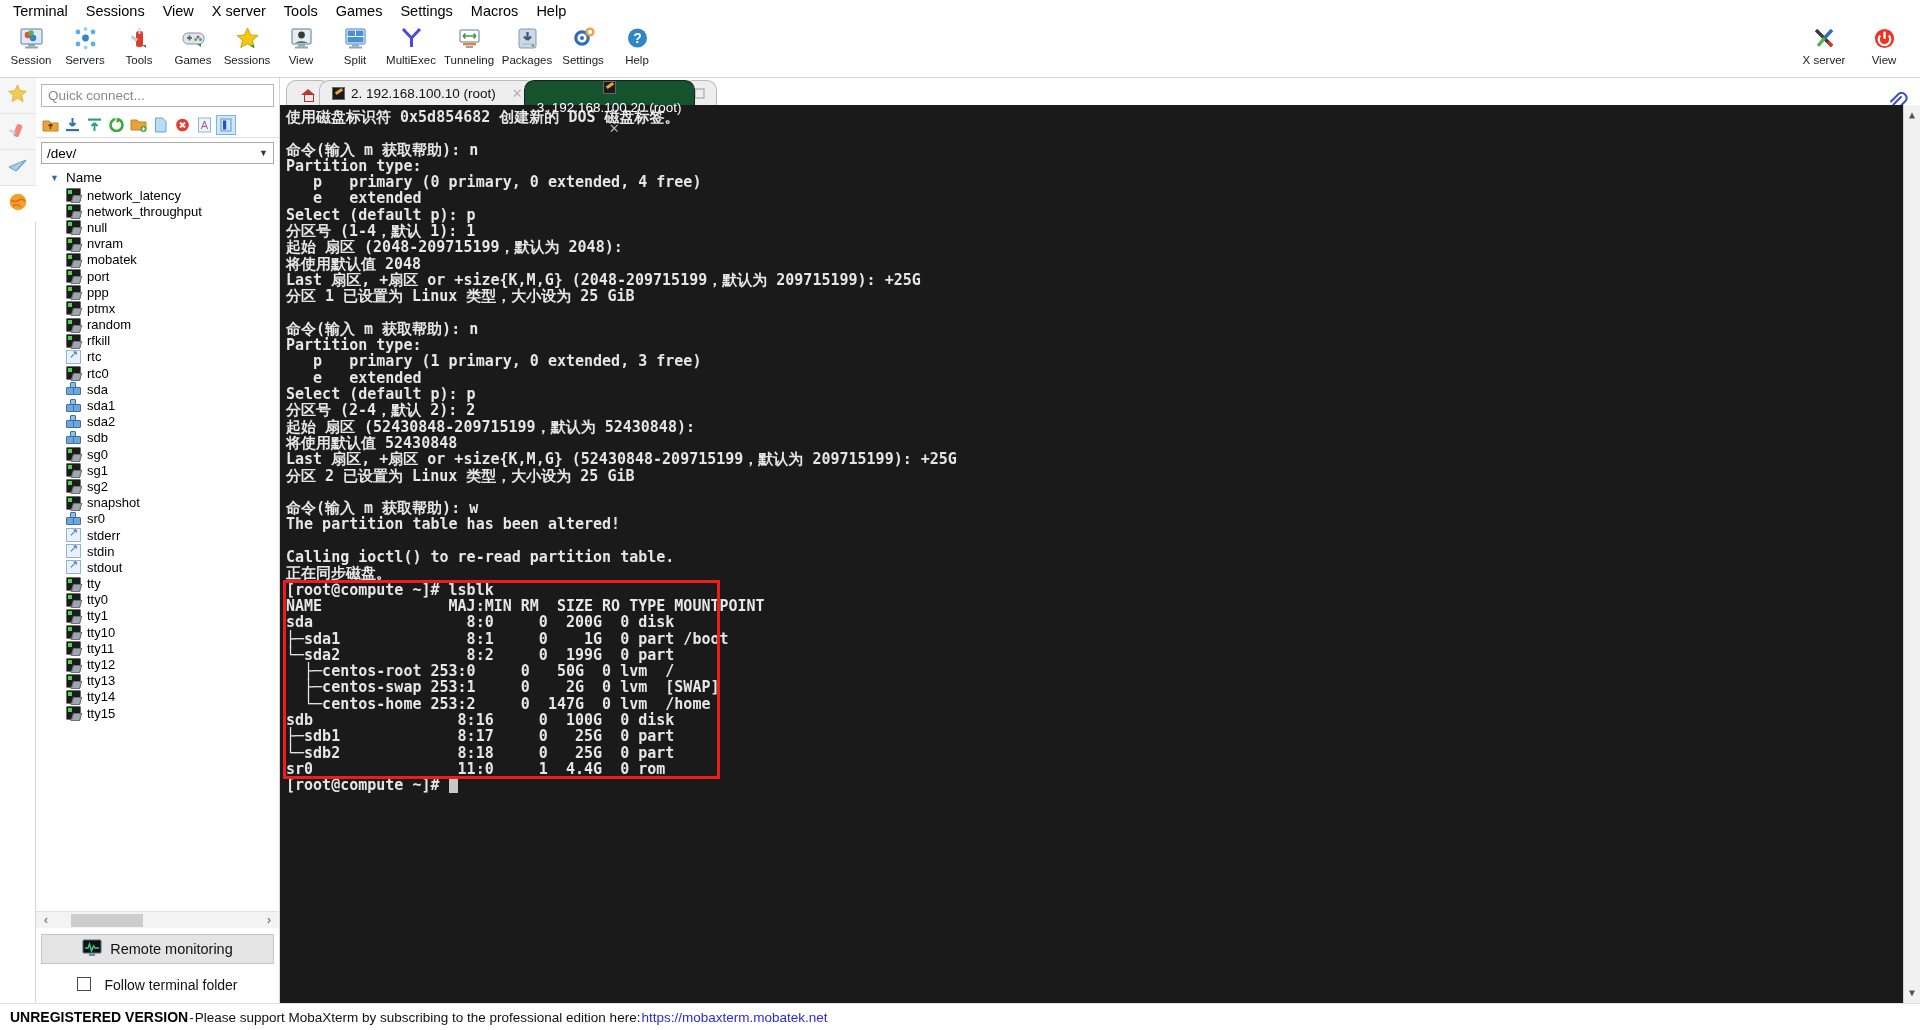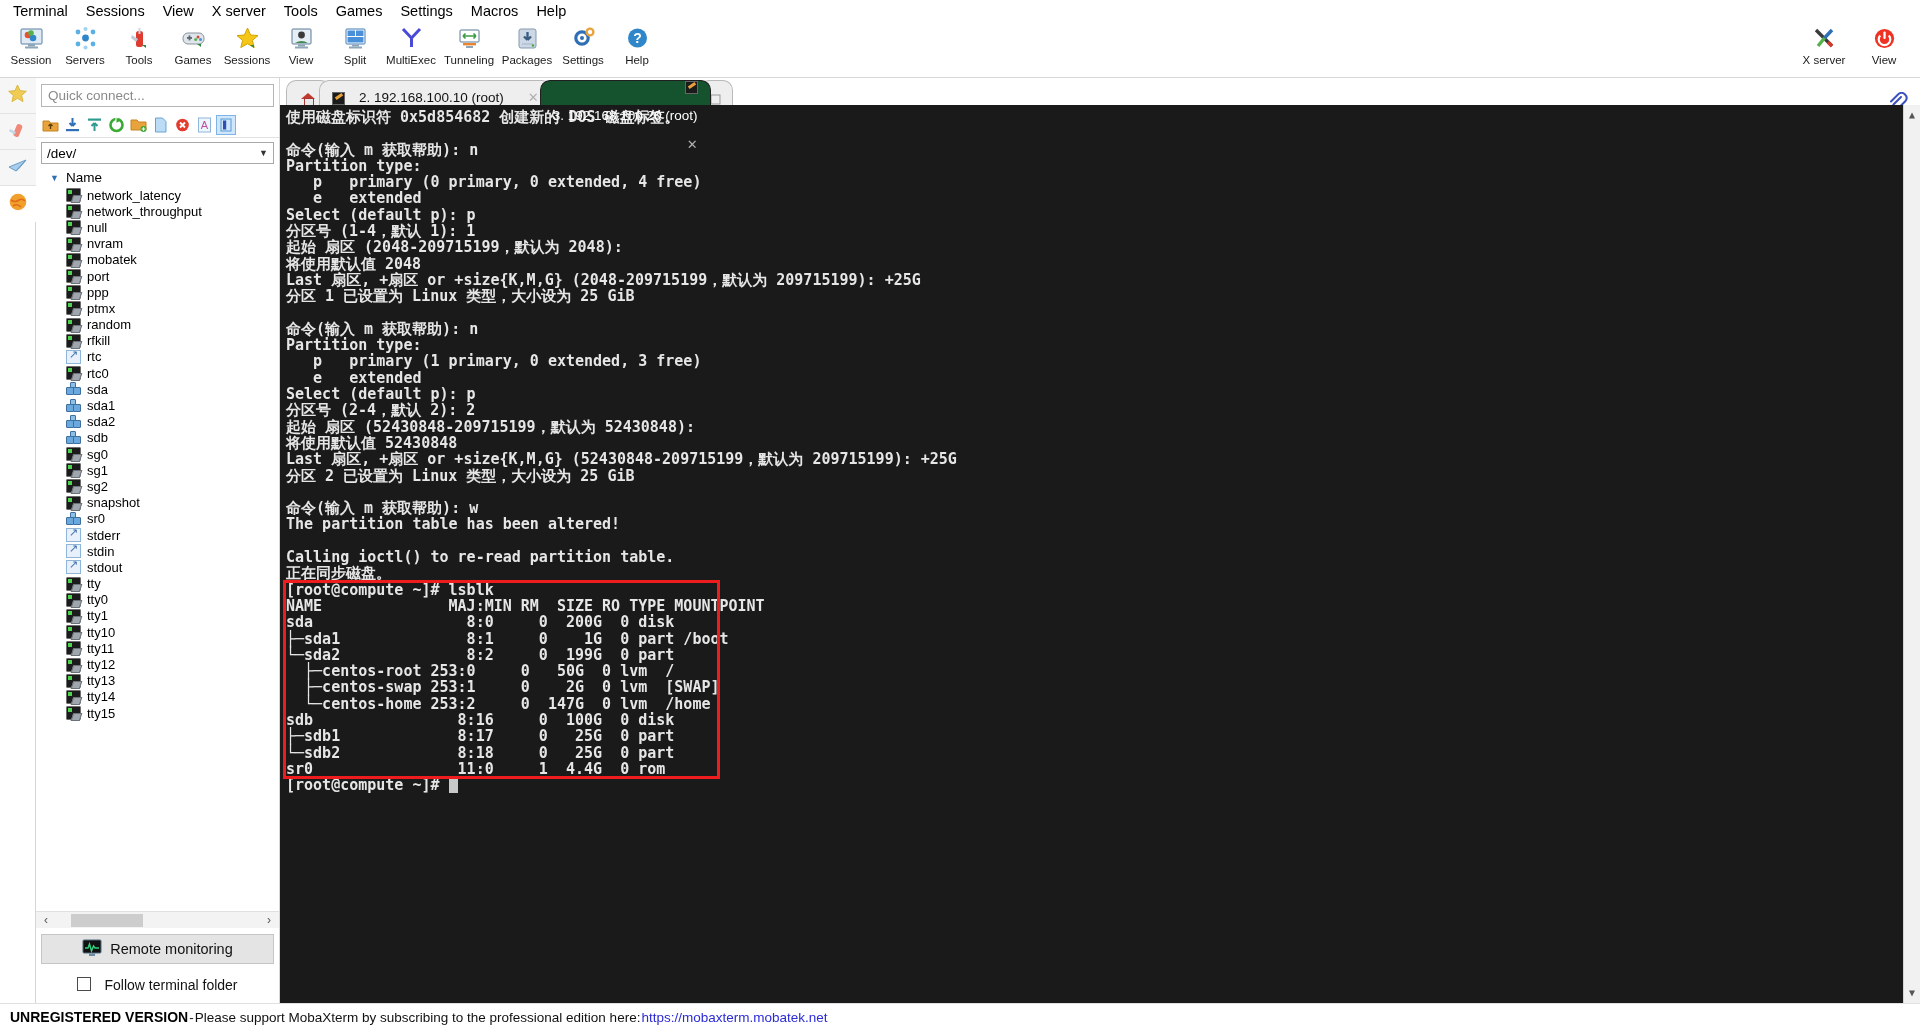--- a/index.html
+++ b/index.html
@@ -160,21 +160,21 @@
   }
   .cb { width: 14px; height: 14px; border: 1px solid #4b4b4b; background: #fff; }
 
   
   .termpanel { flex: 1 1 auto; display: flex; flex-direction: column; min-width: 0; }
   .tabbar {
     height: 27px; background: #ffffff; display: flex; align-items: flex-end;
     padding-left: 6px; flex: 0 0 27px;
   }
   .tab {
-    height: 25px; display: flex; align-items: flex-end; gap: 14px; padding: 0 12px;
+    height: 25px; display: flex; align-items: center; gap: 6px; padding: 0 12px;
     font-size: 13.5px; border: 1px solid #b9b9b9; border-bottom: none;
     border-radius: 10px 10px 0 0; background: #eeeeee; color: #111;
     position: relative; margin-right: -12px;
   }
   .tab.home { padding: 0 14px; }
   .tab.active { background: #14532d; color: #ffffff; border-color: #1f1f1f; z-index: 3; flex-direction: column; }
   .tab .tclose { font-size: 13px; color: #b0b0b0; margin-left: 10px; }
   .tab .tico { width: 13px; height: 13px; position: relative; flex: 0 0 13px; }
   .pencil-ico { background: #1b1b1b; border: 1px solid #666; }
   .pencil-ico::after {

